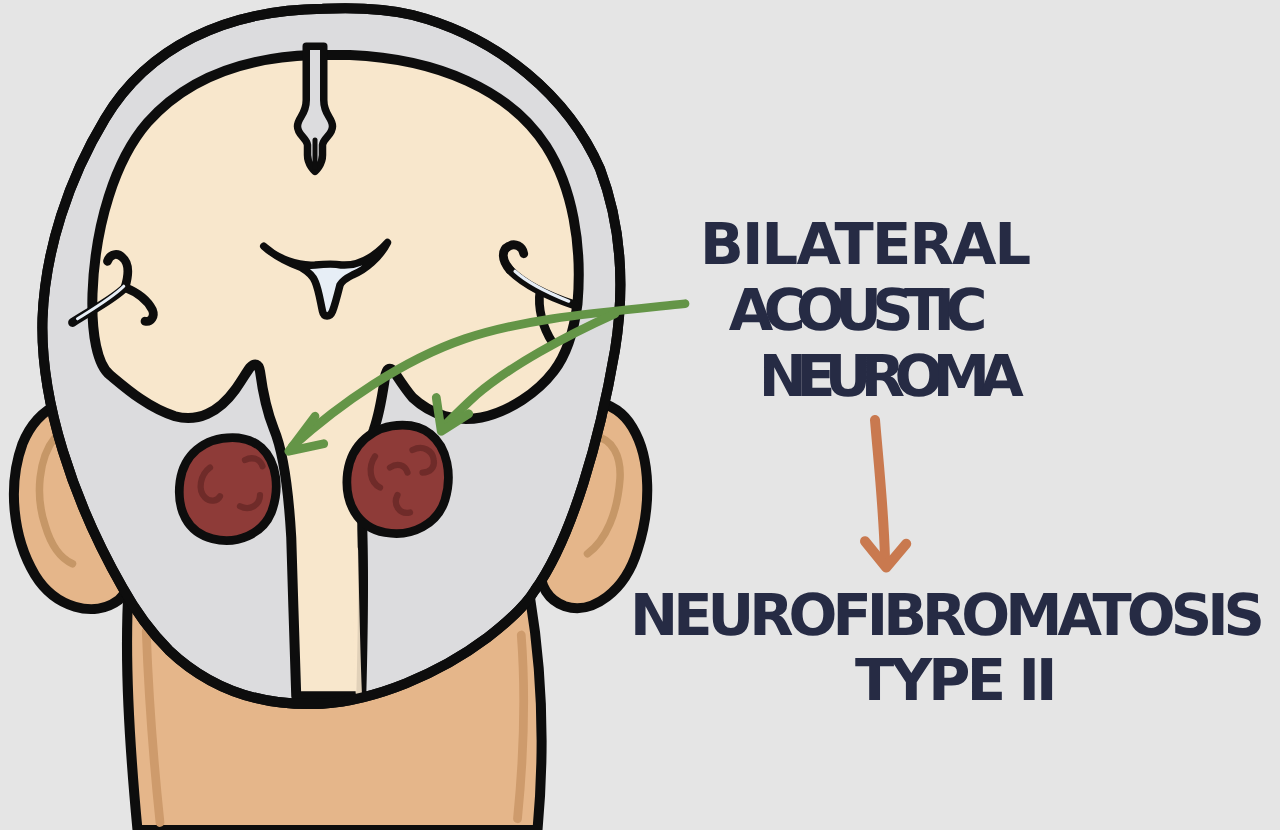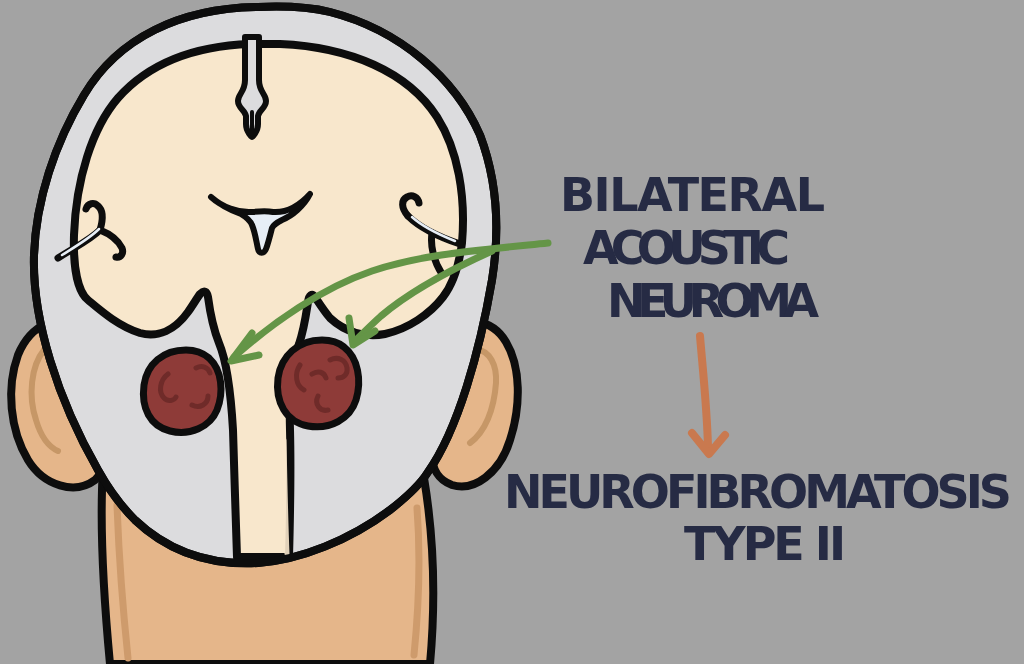--- a/index.html
+++ b/index.html
@@ -1,18 +1,18 @@
 <!DOCTYPE html>
 <html><head>
 <meta charset="utf-8">
 <style>
   html, body { margin: 0; padding: 0; background: #ffffff; }
   .stage {
     width: 1024px; height: 664px; position: relative;
-    background: #a3a3a3; overflow: hidden;
+    background: #e5e5e5; overflow: hidden;
     font-family: "DejaVu Sans", "Liberation Sans", sans-serif;
   }
   svg { display: block; }
   .hand-text {
     font-family: "DejaVu Sans", "Liberation Sans", sans-serif;
     font-weight: bold;
   }
 </style>
 </head>
 <body>

